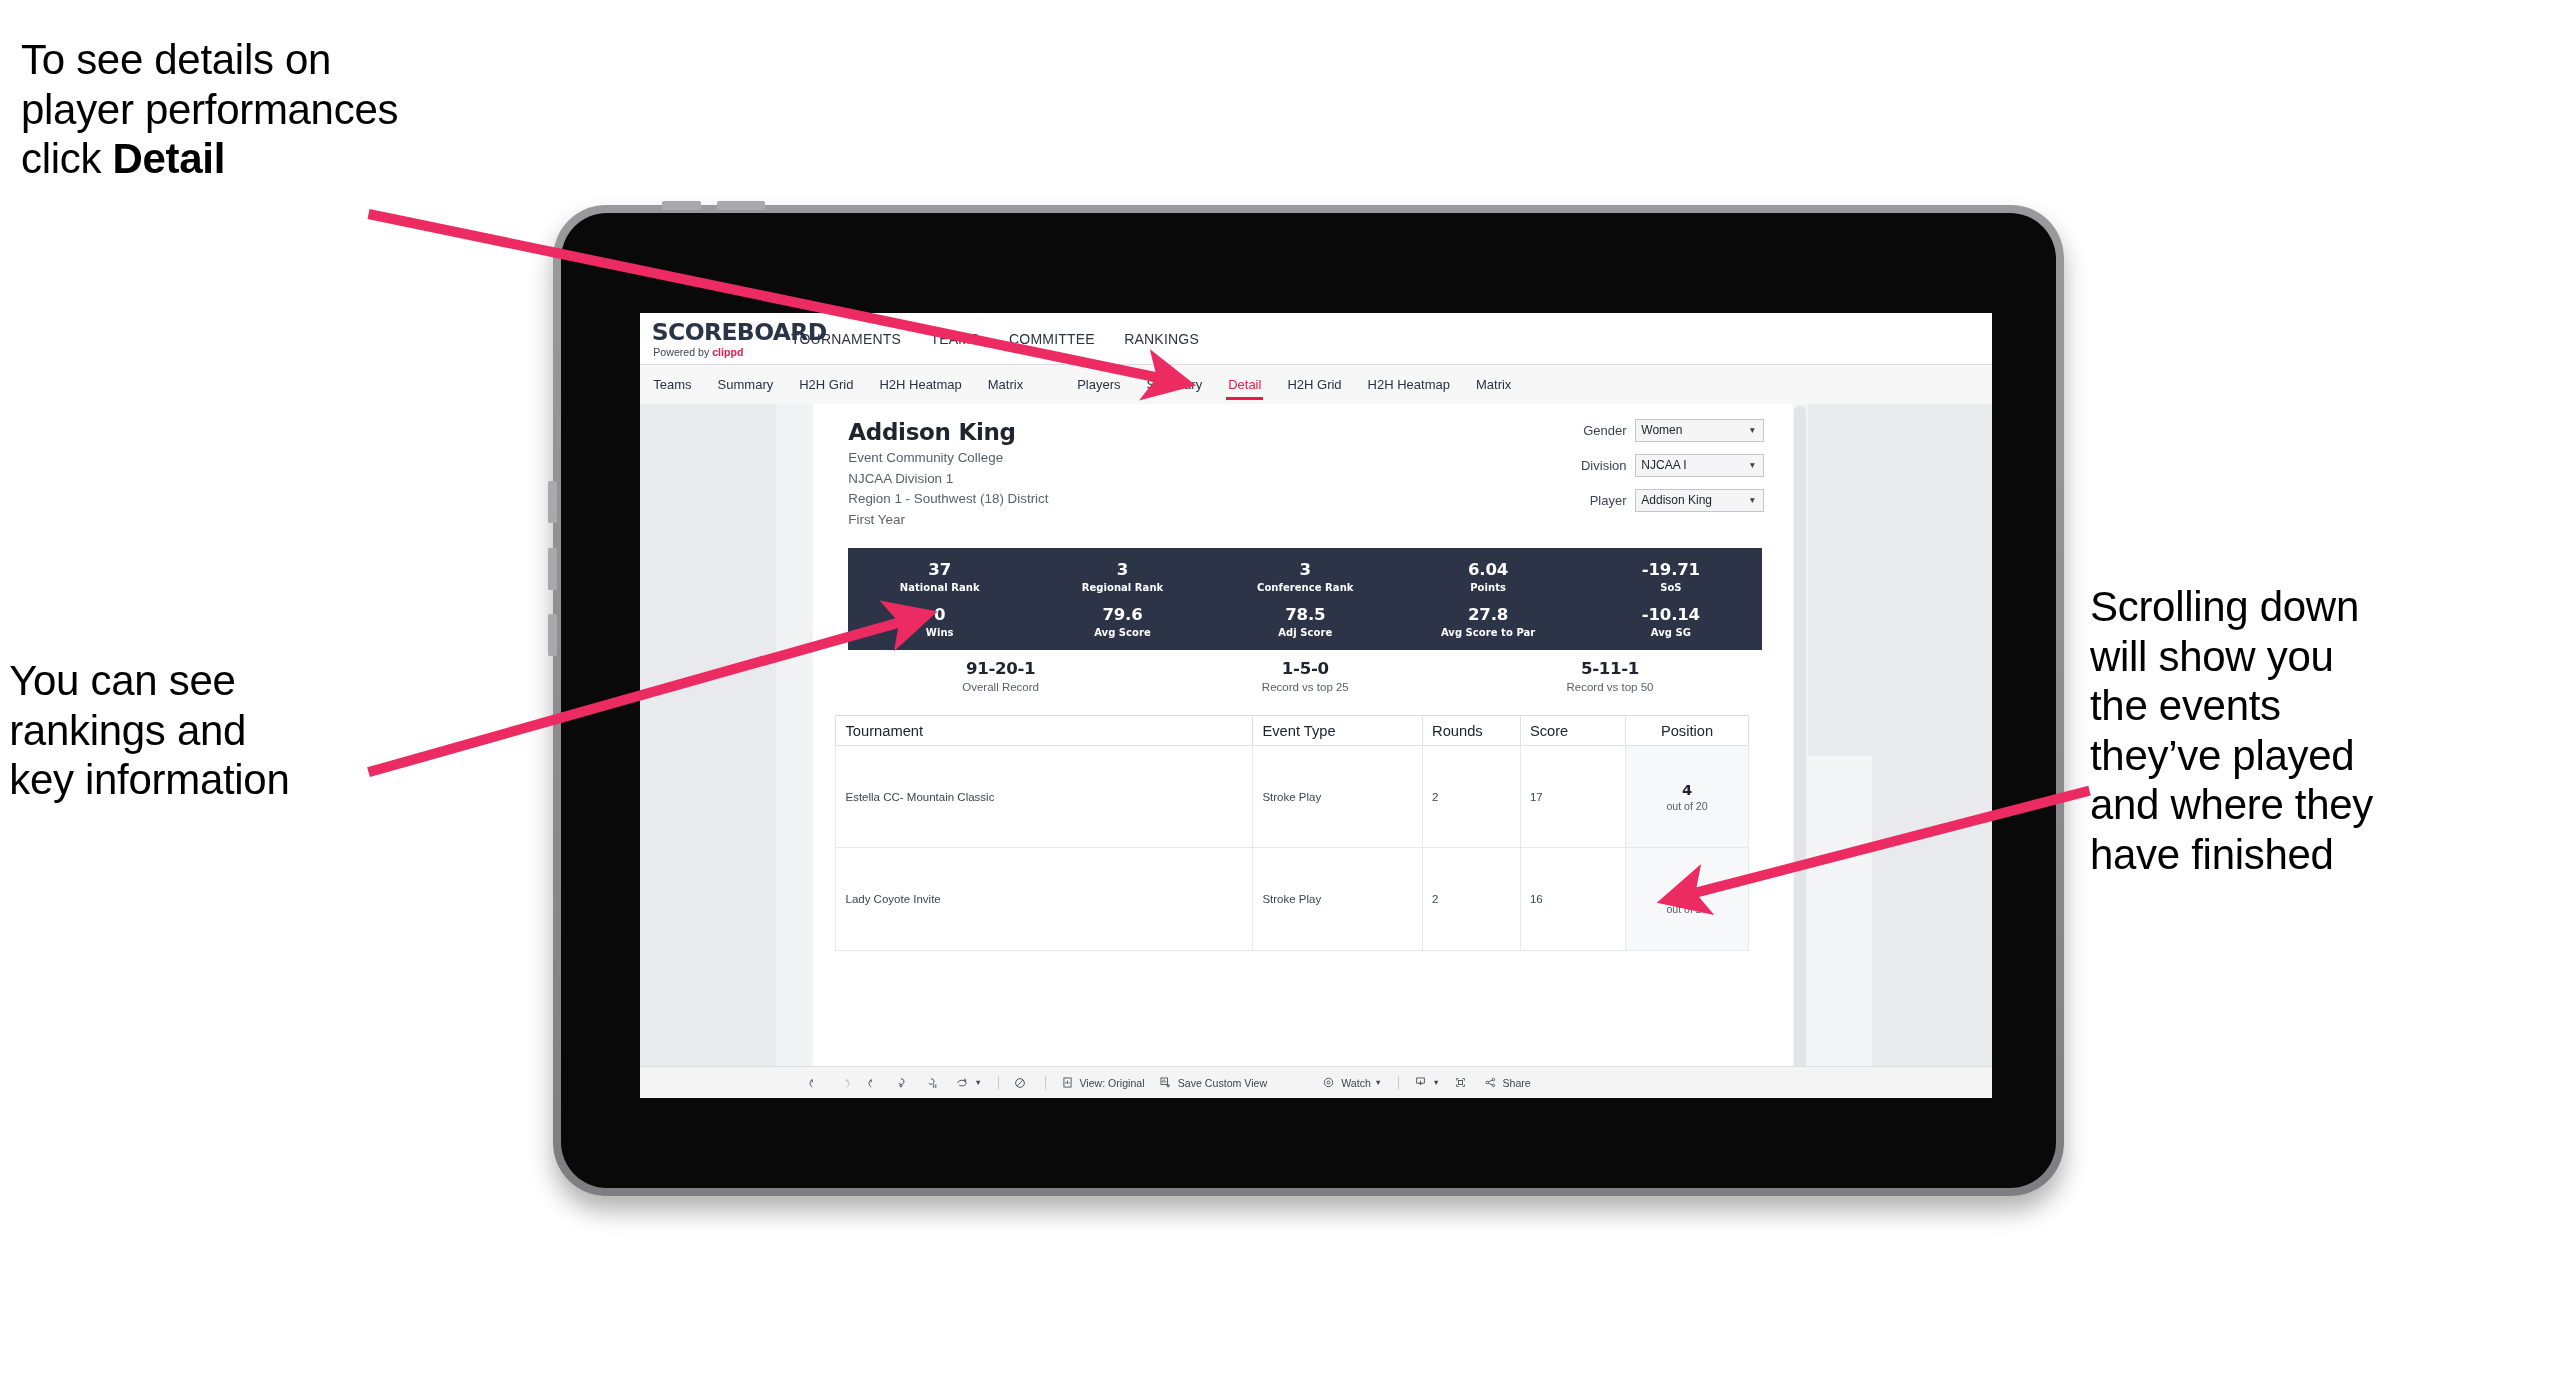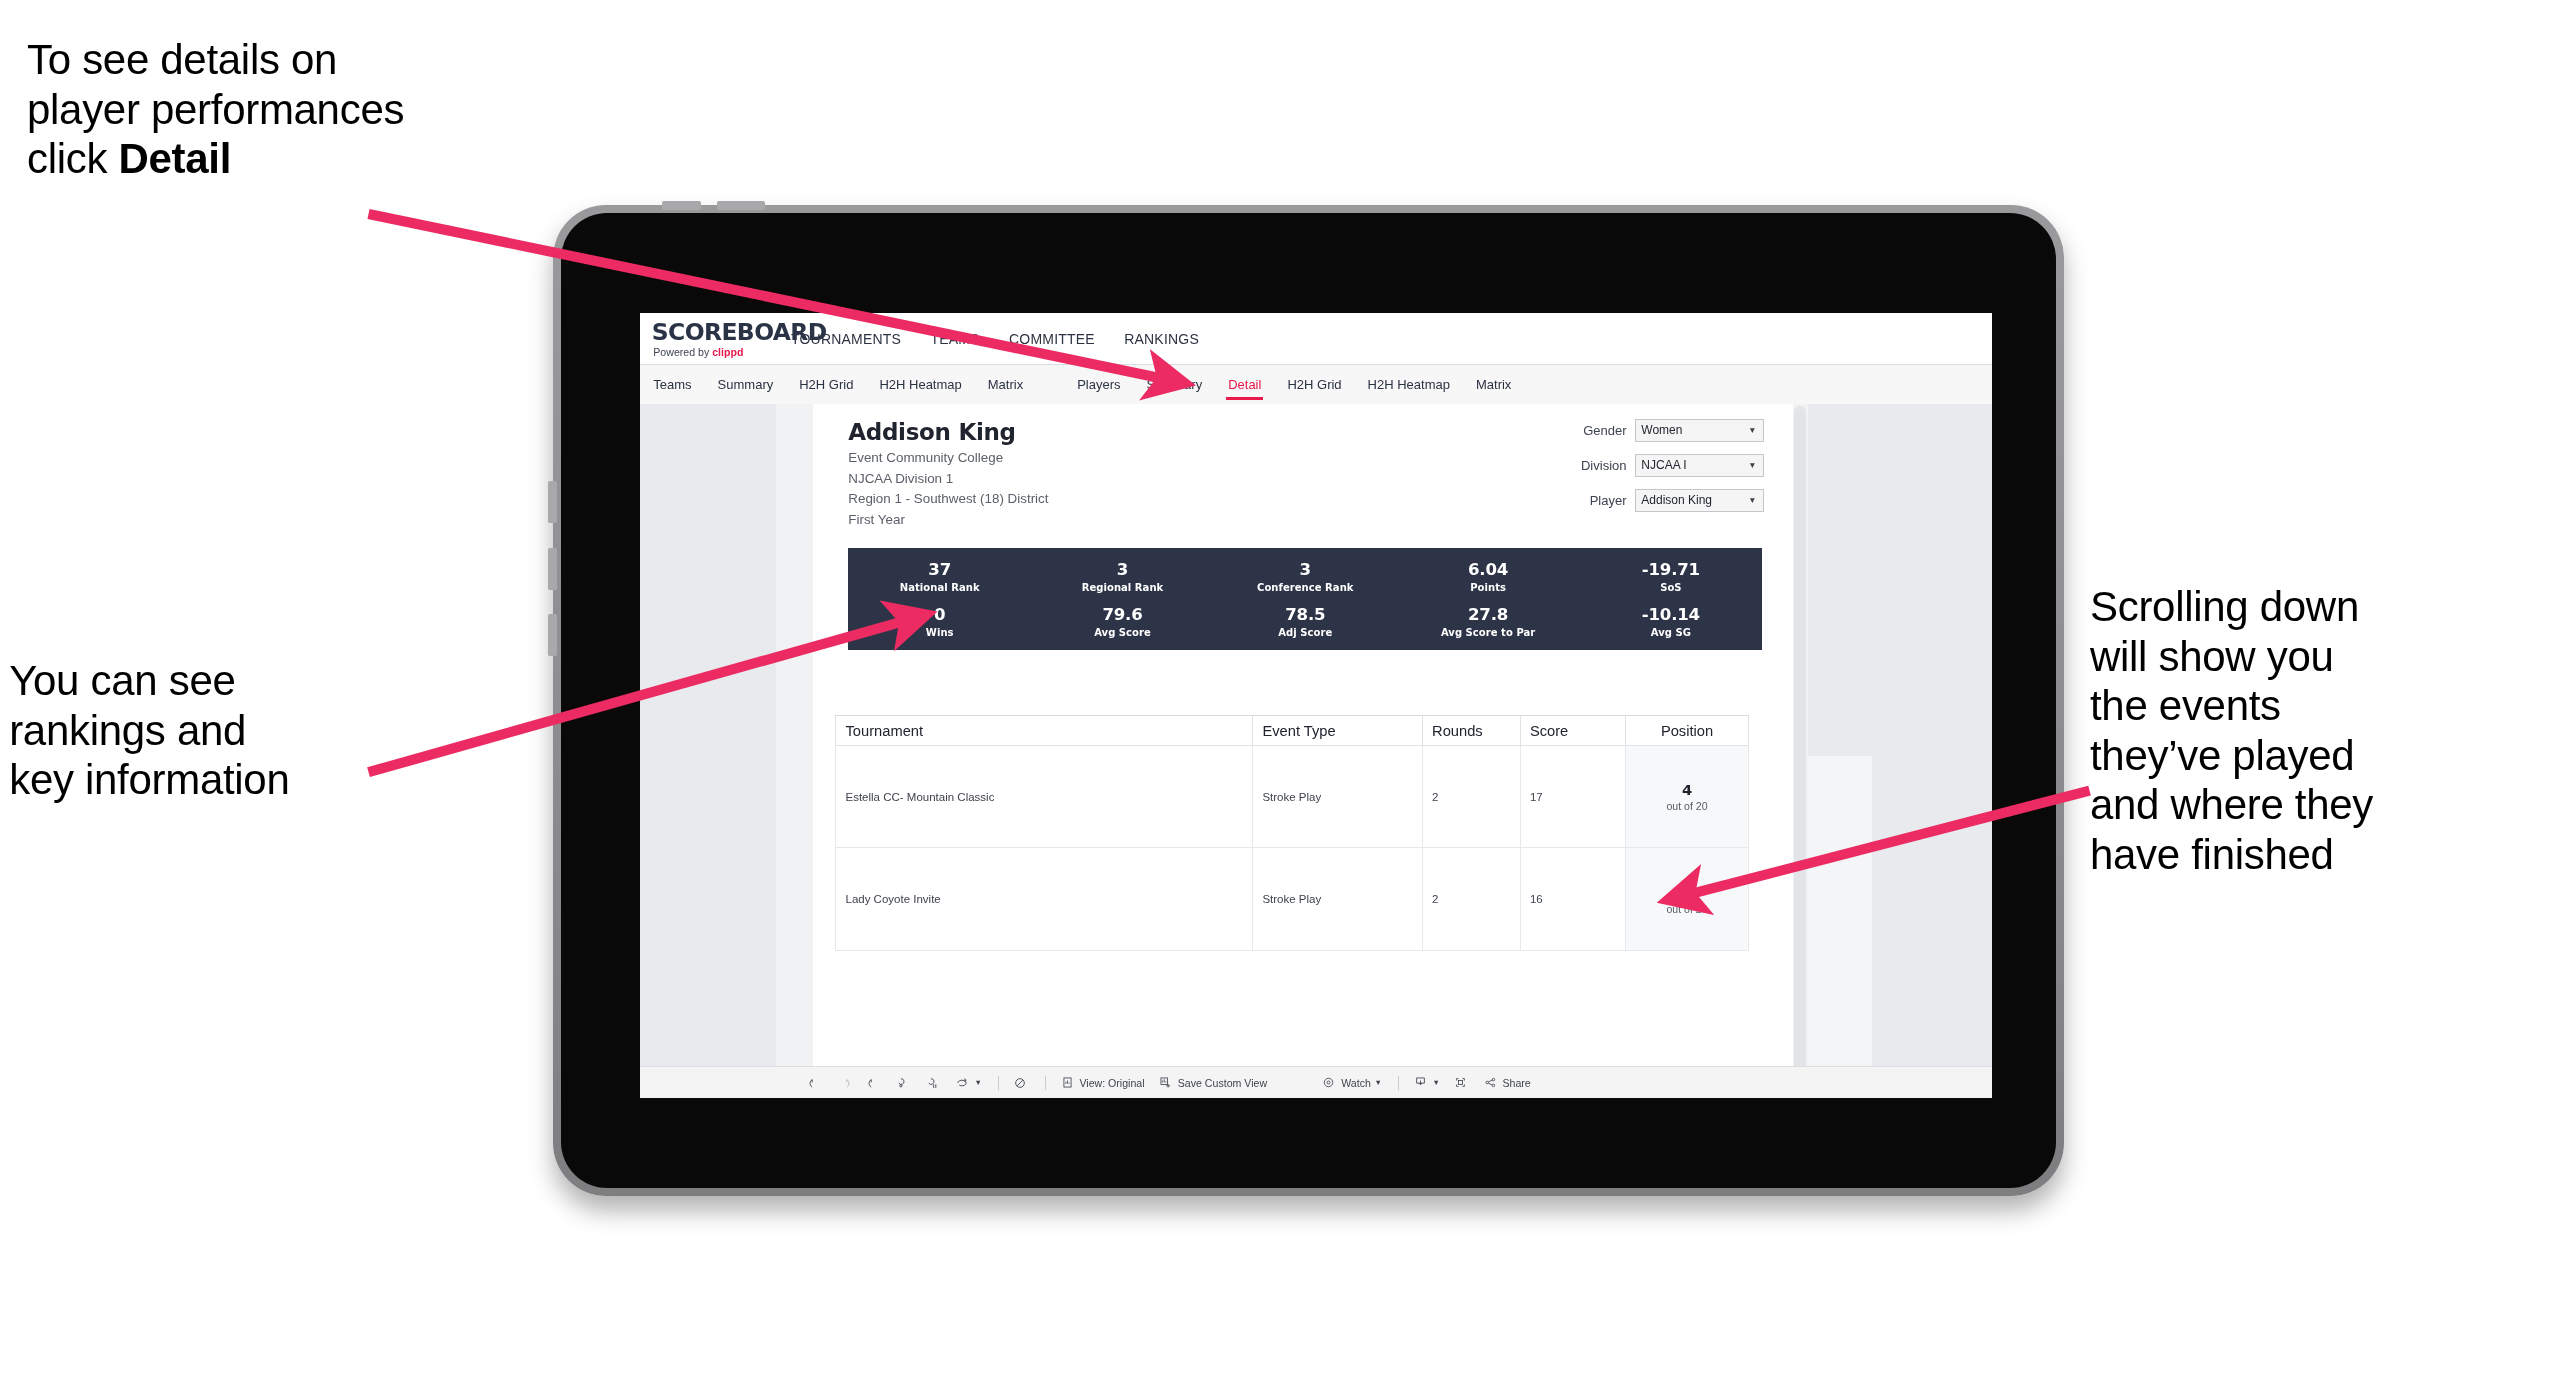--- a/index.html
+++ b/index.html
@@ -3,21 +3,21 @@
 <meta charset="utf-8">
 <style>
   html,body{margin:0;padding:0;}
   body{
     width:2576px;height:1386px;background:#ffffff;overflow:hidden;position:relative;
     font-family:"Liberation Sans",sans-serif;
   }
 
   
   .annot{position:absolute;color:#000;font-size:42px;line-height:1.18;font-weight:400;letter-spacing:-0.3px;}
-  #annot-topleft{left:27px;top:35px;width:608px;}
+  #annot-topleft{left:21px;top:35px;width:608px;}
   #annot-midleft{left:9.2px;top:656px;width:442px;}
   #annot-right{left:2090px;top:582px;width:470px;}
   .annot b{font-weight:700;}
 
   .arrow-svg{position:absolute;left:0;top:0;width:2576px;height:1386px;pointer-events:none;}
 
   
   #tablet{
     position:absolute;left:553px;top:205px;width:1511px;height:991px;
     background:linear-gradient(180deg,#9a9a9c 0%,#8e8e90 50%,#7e7e80 100%);
@@ -311,20 +311,34 @@
             <div class="stat-cell">
               <div class="stat-val">27.8</div>
               <div class="stat-lbl">Avg Score to Par</div>
             </div>
             <div class="stat-cell">
               <div class="stat-val">-10.14</div>
               <div class="stat-lbl">Avg SG</div>
             </div>
           </div>
 
+          <div id="record-row">
+            <div class="rec-cell">
+              <div class="rec-val">91-20-1</div>
+              <div class="rec-lbl">Overall Record</div>
+            </div>
+            <div class="rec-cell">
+              <div class="rec-val">1-5-0</div>
+              <div class="rec-lbl">Record vs top 25</div>
+            </div>
+            <div class="rec-cell">
+              <div class="rec-val">5-11-1</div>
+              <div class="rec-lbl">Record vs top 50</div>
+            </div>
+          </div>
 
           <table id="tour-table">
             <thead>
               <tr>
                 <th class="col-tour">Tournament</th>
                 <th class="col-ev">Event Type</th>
                 <th class="col-rd">Rounds</th>
                 <th class="col-sc">Score</th>
                 <th class="col-pos ctr">Position</th>
               </tr>

